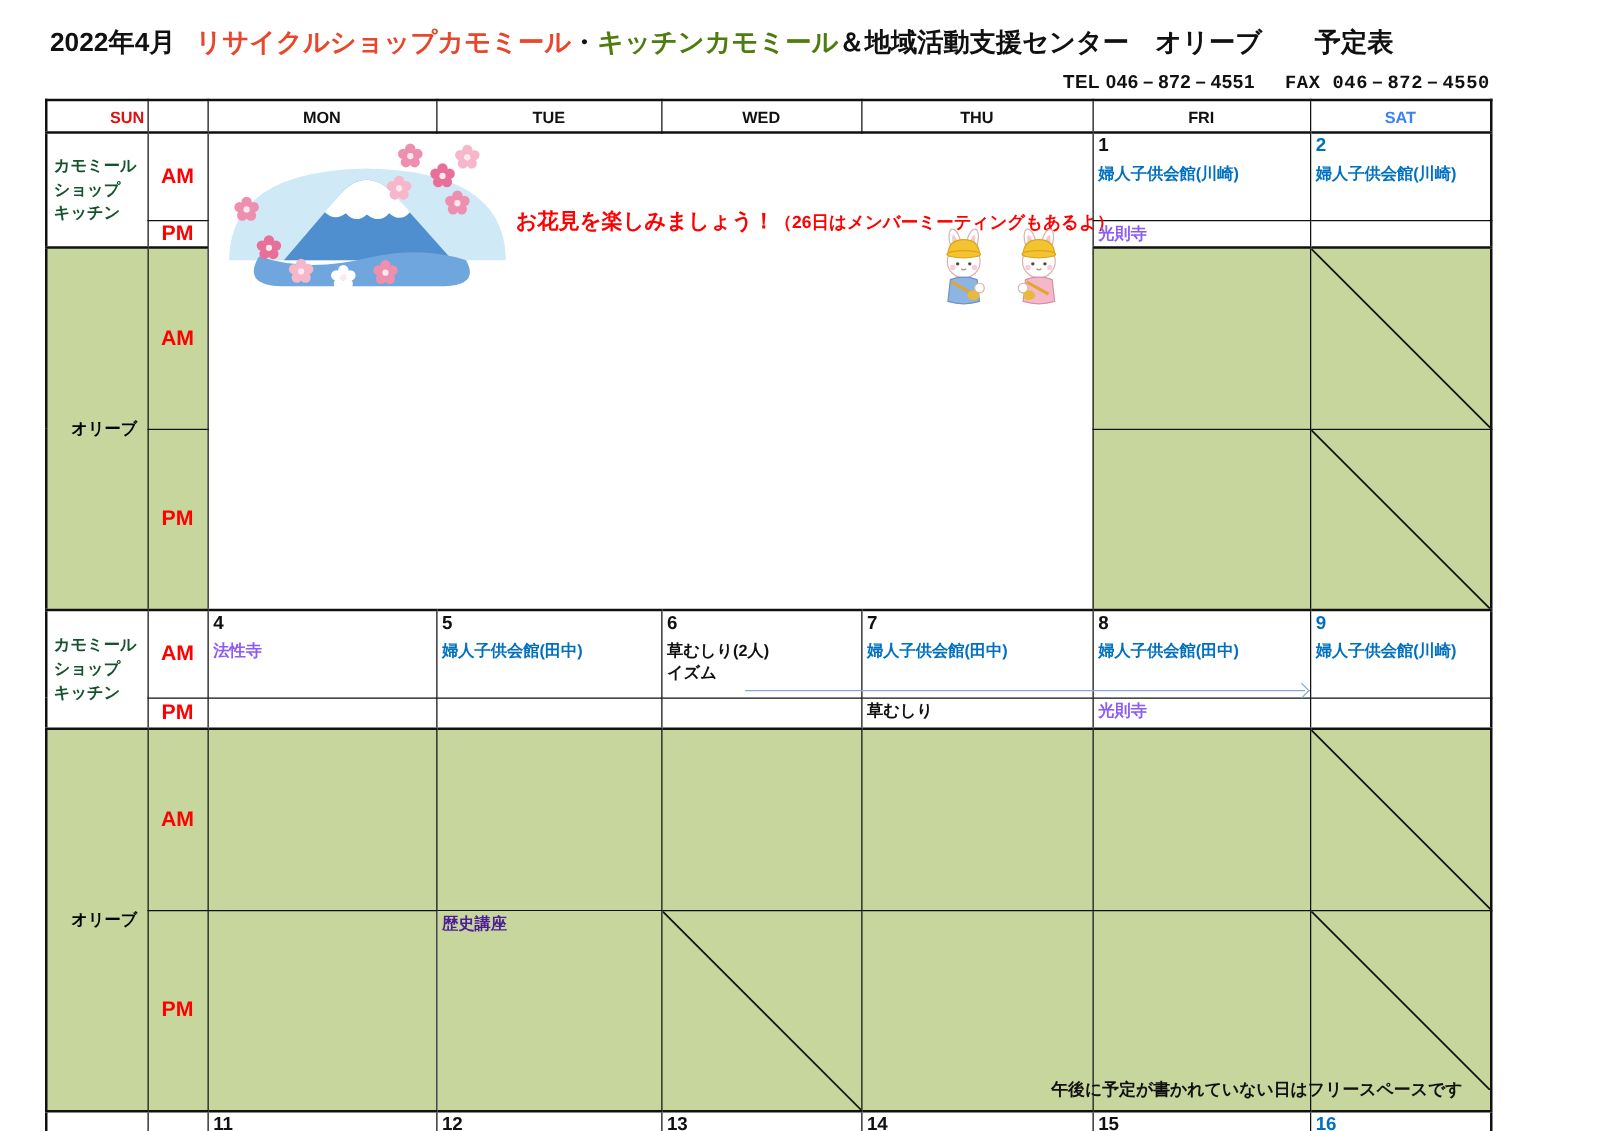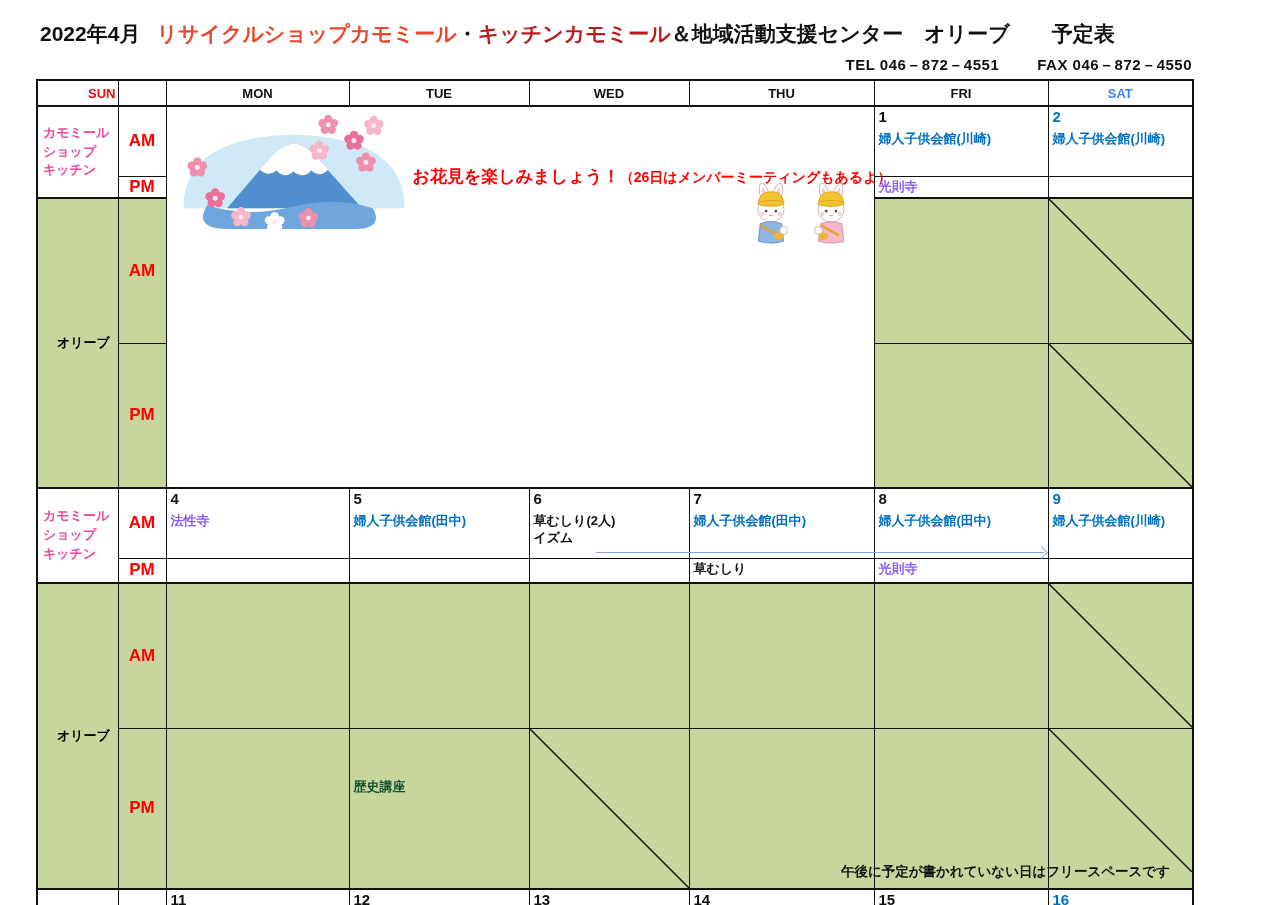--- a/index.html
+++ b/index.html
@@ -6,39 +6,39 @@
   html,body { margin:0; padding:0; }
   body {
     width:1280px; height:905px; position:relative; overflow:hidden;
     background:#ffffff; color:#111;
     font-family:"Liberation Sans","DejaVu Sans",sans-serif;
   }
   
   .title { position:absolute; left:40px; top:20px; font-size:21px; font-weight:bold; white-space:nowrap; }
   .title .gap { display:inline-block; width:16px; }
   .t-orange { color:#e8472b; }
-  .t-blue   { color:#b91c1c; }
+  .t-blue   { color:#4d7c0f; }
   .contact  { position:absolute; top:56px; right:88px; font-size:15px; font-weight:bold; white-space:nowrap; letter-spacing:.5px; }
-  .contact .fax { margin-left:38px; }
+  .contact .fax { margin-left:24px;font-family:Liberation Mono, monospace; }
 
   
   table.cal { position:absolute; left:36px; top:79px; width:1156px;
               border-collapse:collapse; table-layout:fixed; border:2px solid #111; }
   td { border:1px solid #111; vertical-align:top; padding:0; }
   .bt2 { border-top-width:2px; }
   .hd  { height:26px; text-align:center; vertical-align:middle; font-size:13px; font-weight:bold; }
   .hd-sun { color:#e01010;padding-left:48px; } .hd-sat { color:#3b82f6; }
   .g { background:#c6d69c; }
-  .lbl-kamo  { vertical-align:middle; padding-left:5px; font-weight:bold; font-size:13px; color:#ec4899; line-height:1.45; }
+  .lbl-kamo  { vertical-align:middle; padding-left:5px; font-weight:bold; font-size:13px; color:#14532d; line-height:1.45; }
   .lbl-olive { vertical-align:middle; padding-left:19px; font-weight:bold; font-size:13px; color:#000; }
   .ampm { vertical-align:middle; text-align:center; color:#f00; font-weight:bold; font-size:17px; }
   .day  { padding:1px 4px; position:relative; }
   .num  { font-size:15px; font-weight:bold; line-height:1.15; margin-bottom:5px; color:#111; }
   .ev   { font-size:13px; font-weight:bold; line-height:1.32; white-space:nowrap; }
-  .c-blue { color:#0070c0; } .c-purple { color:#8b5cf6; } .c-red { color:#14532d;margin-top:48px; } .c-black { color:#111; }
+  .c-blue { color:#0070c0; } .c-purple { color:#8b5cf6; } .c-red { color:#4c1d95; } .c-black { color:#111; }
   .num.c-blue { color:#0070c0; }
   .diag { padding:0; }
   .diag svg { display:block; width:100%; height:100%; }
 
   
   .arrow { position:absolute; height:0; border-top:1.6px solid #84a9d8; z-index:3; }
   .arrow::after { content:""; position:absolute; right:-2px; top:-5.5px; width:8px; height:8px;
                   border-top:1.6px solid #84a9d8; border-right:1.6px solid #84a9d8;
                   transform:rotate(45deg); }
 

